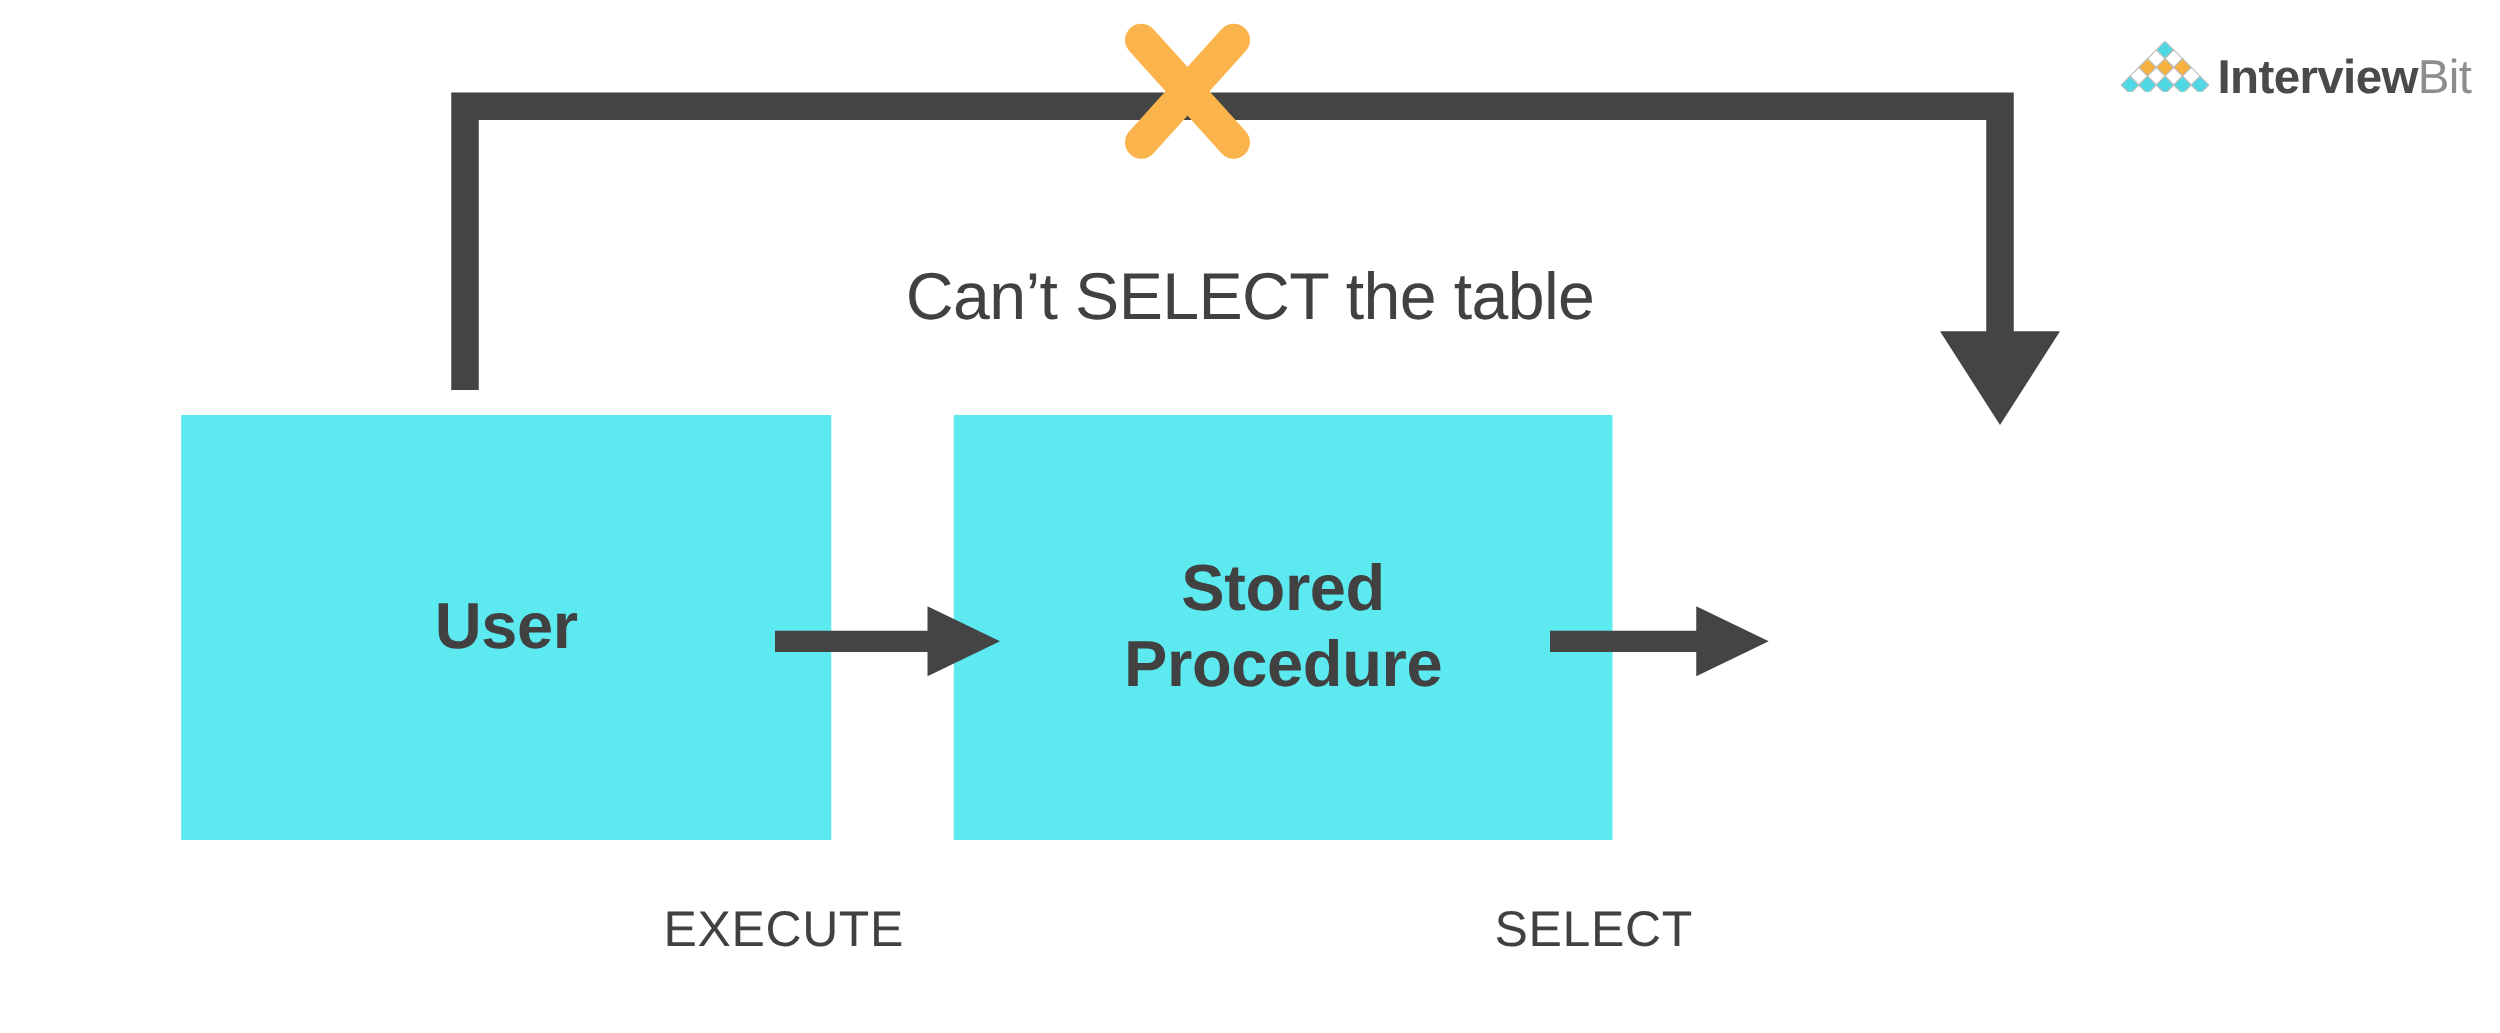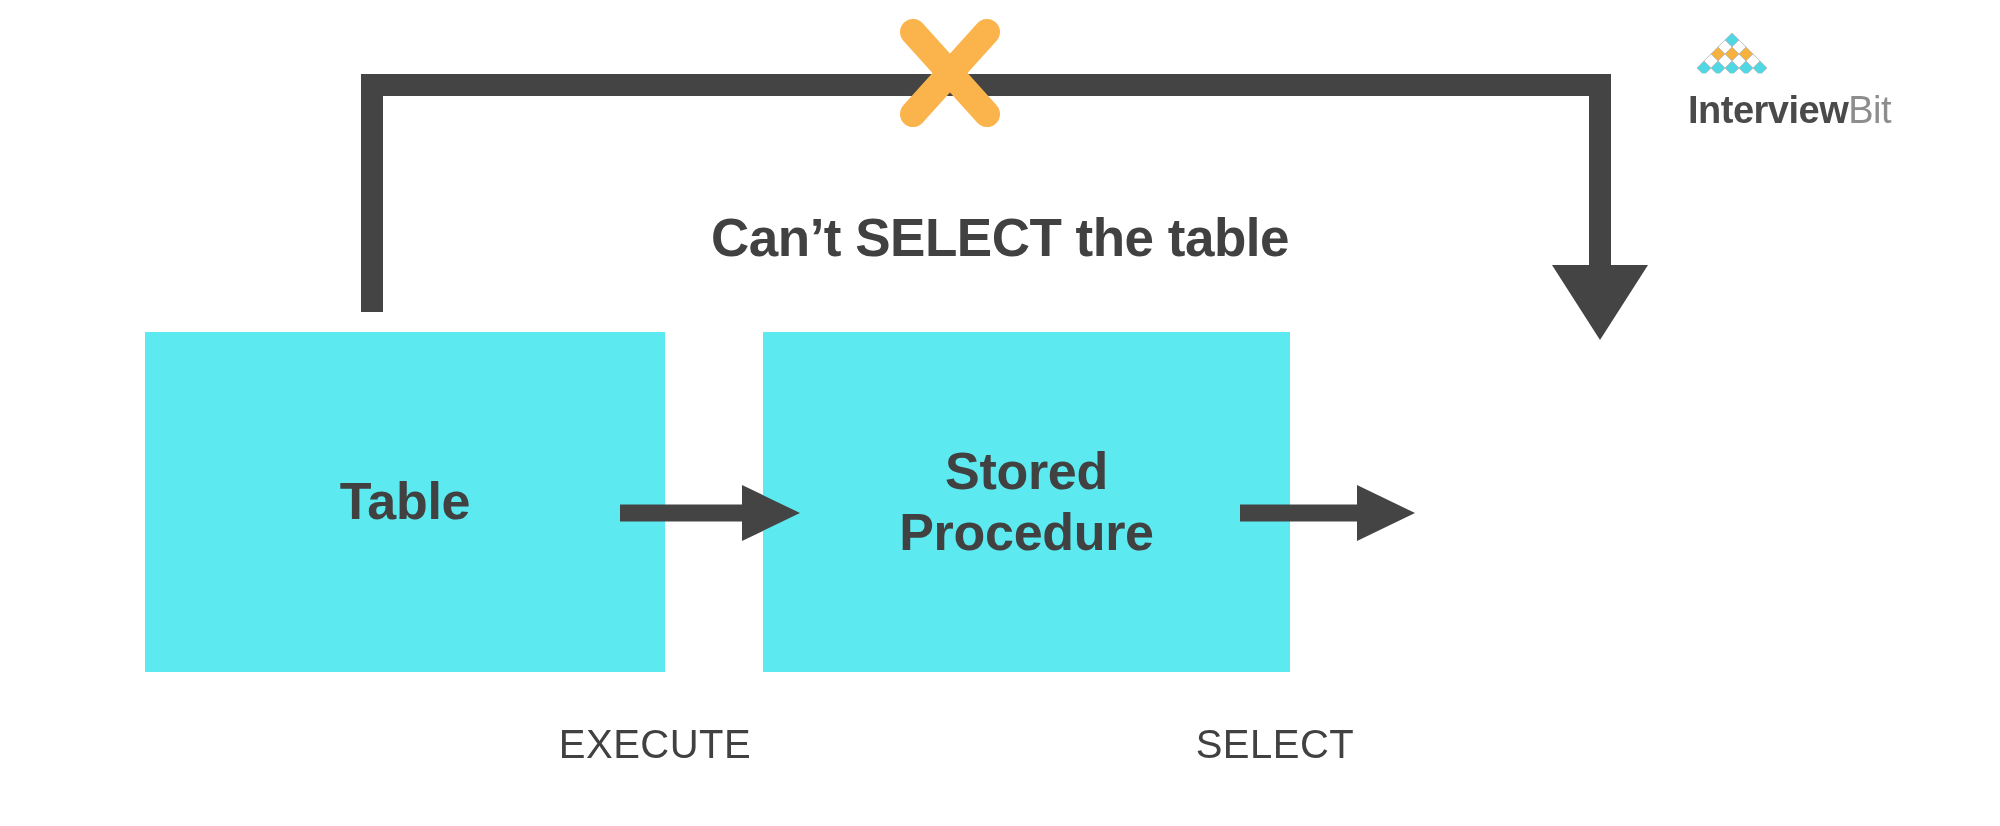--- a/index.html
+++ b/index.html
@@ -17,23 +17,21 @@
     background: #ffffff;
     overflow: hidden;
   }
 
   
   .logo {
     position: absolute;
     left: 1688px;
     top: 33px;
     display: flex;
-    align-items: flex-start;
-    gap: 10px;
-    flex-direction: column;
+    align-items: flex-end;
   }
   .logo-mark { width: 86px; height: 48px; display: block; }
   .logo-text {
     font-size: 38px;
     letter-spacing: -0.5px;
     white-space: nowrap;
     line-height: 1;
   }
   .logo-text .part-a { color: #4a4a4a; font-weight: 700; }
   .logo-text .part-b { color: #8d8d8d; font-weight: 400; }
@@ -45,21 +43,21 @@
   .x-mark { position: absolute; left: 895px; top: 18px; width: 110px; height: 110px; }
 
   
   .caption {
     position: absolute;
     left: 0;
     top: 207px;
     width: 2000px;
     text-align: center;
     font-size: 53px;
-    font-weight: 700;
+    font-weight: 400;
     color: #414141;
     letter-spacing: -0.5px;
   }
 
   
   .box {
     position: absolute;
     top: 332px;
     height: 340px;
     background: #5CE9F0;
@@ -87,42 +85,42 @@
   
   .edge-label {
     position: absolute;
     top: 722px;
     font-size: 40px;
     font-weight: 400;
     color: #414141;
     text-align: center;
     letter-spacing: 0.5px;
   }
-  #label-execute { left: 490px;  width: 330px; }
+  #label-execute { left: 462px;  width: 330px; }
   #label-select  { left: 1110px; width: 330px; }
 </style>
 </head>
 <body>
 
 <div id="canvas">
 
   <svg class="route" viewBox="0 0 2000 826" width="2000" height="826" aria-hidden="true">
     <path d="M 372 312 L 372 85 L 1600 85 L 1600 272" fill="none" stroke="#444444" stroke-width="22" stroke-linejoin="miter"></path>
     <polygon points="1600,340 1552,265 1648,265" fill="#444444"></polygon>
   </svg>
 
   <svg class="x-mark" viewBox="0 0 110 110" aria-hidden="true">
     <line x1="18" y1="14" x2="92" y2="96" stroke="#FBB44C" stroke-width="26" stroke-linecap="round"></line>
     <line x1="92" y1="14" x2="18" y2="96" stroke="#FBB44C" stroke-width="26" stroke-linecap="round"></line>
   </svg>
 
   <div class="caption">Can’t SELECT the table</div>
 
   <div id="box-user" class="box">
-    <span class="box-label">Table</span>
+    <span class="box-label">User</span>
   </div>
 
   <div id="box-procedure" class="box">
     <span class="box-label">
       <span>Stored</span><br>
       <span>Procedure</span>
     </span>
   </div>
 
 

